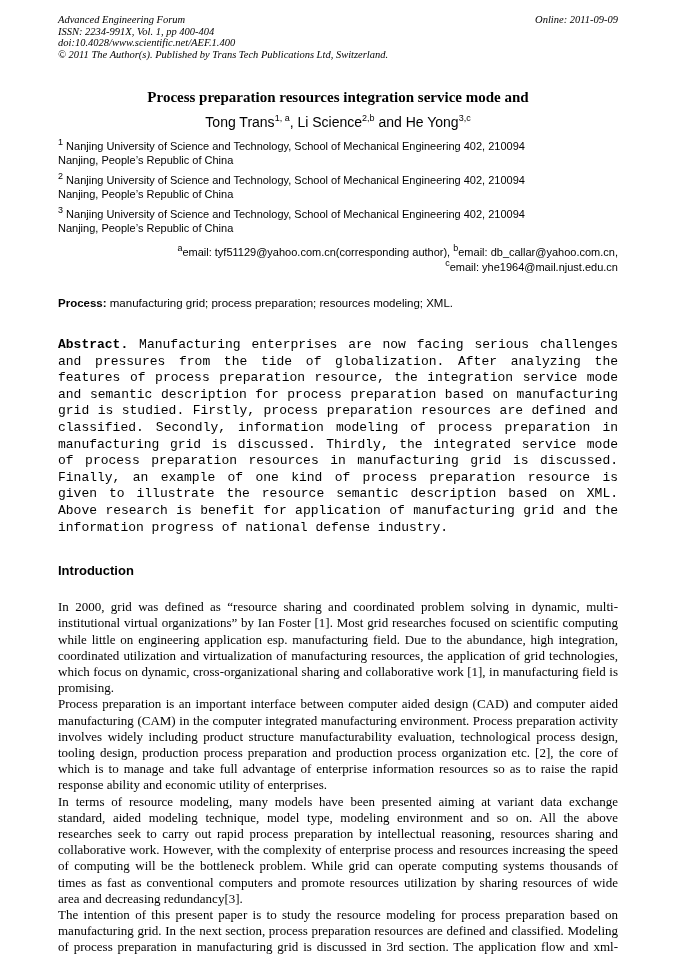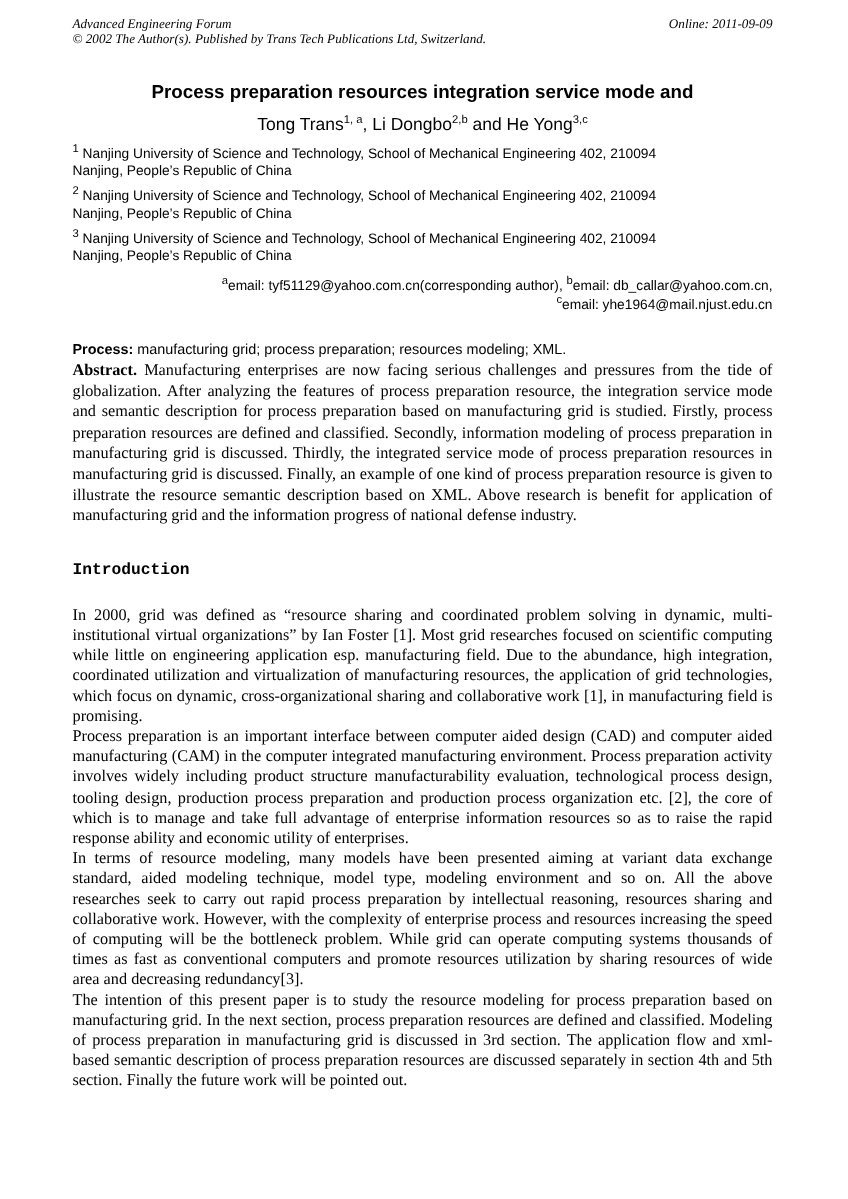--- a/index.html
+++ b/index.html
@@ -26,21 +26,21 @@
     font-style: italic;
     font-size: 10.5px;
     line-height: 11.5px;
   }
   .hdr-left div { white-space: nowrap; }
   .hdr-right { white-space: nowrap; }
   
   .title {
     margin-top: 24px;
     text-align: center;
-    font-family: Liberation Sans, sans-serif;
+    font-family: Liberation Serif, serif;
     font-weight: bold;
     font-size: 15px;
     line-height: 26px;
   }
   .authors {
     margin-top: 2px;
     text-align: center;
     font-family: "Liberation Sans", "DejaVu Sans", sans-serif;
     font-size: 14px;
     line-height: 20px;
@@ -67,59 +67,62 @@
   }
   .keywords {
     margin-top: 21px;
     font-family: "Liberation Sans", "DejaVu Sans", sans-serif;
     font-size: 11.5px;
     line-height: 15px;
   }
   .keywords .kw-label { font-weight: bold; }
   
   .abstract {
-    font-family: Liberation Serif, serif;
+    margin-top: 26px;
+    font-family: Liberation Mono, monospace;
     font-size: 13px;
     line-height: 16.6px;
     text-align: justify;
   }
   .abstract .abs-label { font-weight: bold; }
   .section-heading {
     margin-top: 27px;
-    font-family: Liberation Mono, monospace;
+    font-family: Liberation Sans, sans-serif;
     font-weight: bold;
     font-size: 13px;
     line-height: 16px;
   }
   .body-par {
     font-family: "Liberation Serif", "DejaVu Serif", serif;
     font-size: 13px;
     line-height: 16.2px;
     text-align: justify;
   }
   .body-par.first { margin-top: 20px; }
 </style>
 </head>
 <body>
 
 <div class="page">
 
   <div class="hdr">
     <div class="hdr-left">
       <div>Advanced Engineering Forum</div>
-      <div>© 2002 The Author(s). Published by Trans Tech Publications Ltd, Switzerland.</div>
+      <div>ISSN: 2234-991X, Vol. 1, pp 400-404</div>
+      <div>doi:10.4028/www.scientific.net/AEF.1.400</div>
+      <div>© 2011 The Author(s). Published by Trans Tech Publications Ltd, Switzerland.</div>
     </div>
     <div class="hdr-right">Online: 2011-09-09</div>
   </div>
 
   <div class="title">
     <div>Process preparation resources integration service mode and</div>
   </div>
 
-  <div class="authors"><span>Tong Trans</span><sup>1, a</sup><span>, </span><span>Li Dongbo</span><sup>2,b</sup><span> and </span><span>He Yong</span><sup>3,c</sup></div>
+  <div class="authors"><span>Tong Trans</span><sup>1, a</sup><span>, </span><span>Li Science</span><sup>2,b</sup><span> and </span><span>He Yong</span><sup>3,c</sup></div>
 
   <div class="affil-wrap">
     <div class="affil"><sup>1</sup><span> Nanjing University of Science and Technology, School of Mechanical Engineering 402, 210094</span><br><span>Nanjing, People’s Republic of China</span></div>
     <div class="affil"><sup>2</sup><span> Nanjing University of Science and Technology, School of Mechanical Engineering 402, 210094</span><br><span>Nanjing, People’s Republic of China</span></div>
     <div class="affil"><sup>3</sup><span> Nanjing University of Science and Technology, School of Mechanical Engineering 402, 210094</span><br><span>Nanjing, People’s Republic of China</span></div>
   </div>
 
   <div class="emails"><sup>a</sup><span>email: tyf51129@yahoo.com.cn(corresponding author), </span><sup>b</sup><span>email: db_callar@yahoo.com.cn,</span><br><sup>c</sup><span>email: yhe1964@mail.njust.edu.cn</span></div>
 
   <div class="keywords"><span class="kw-label">Process:</span><span> manufacturing grid; process preparation; resources modeling; XML.</span></div>

